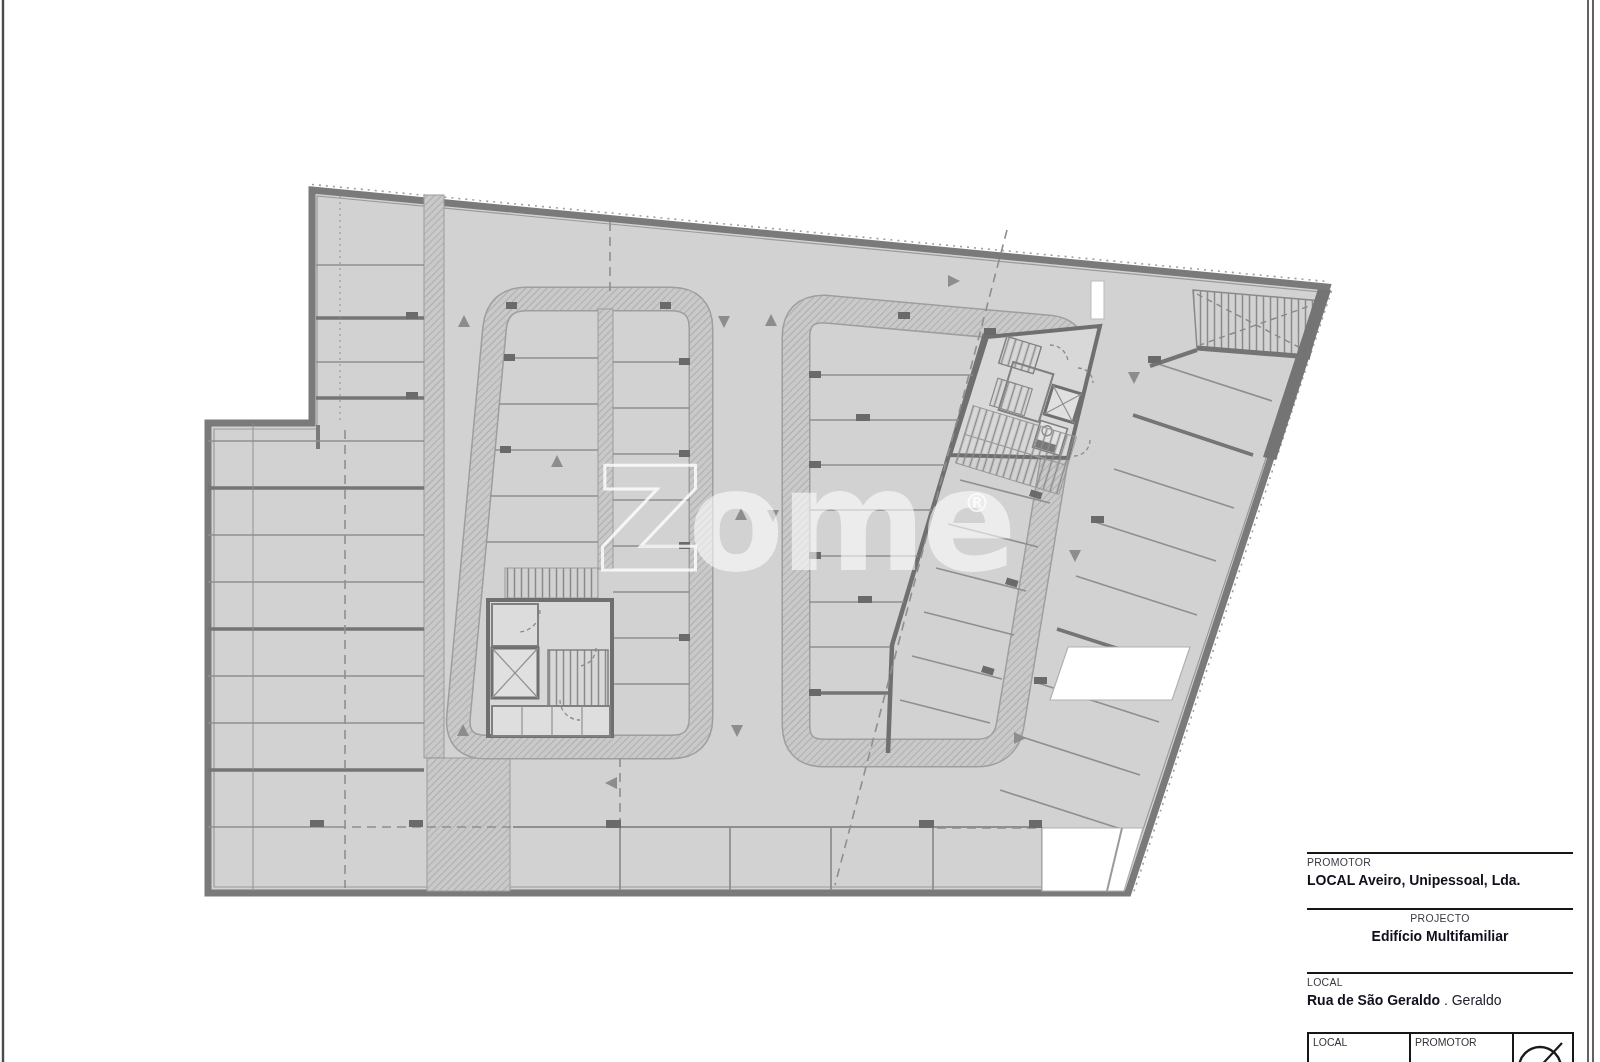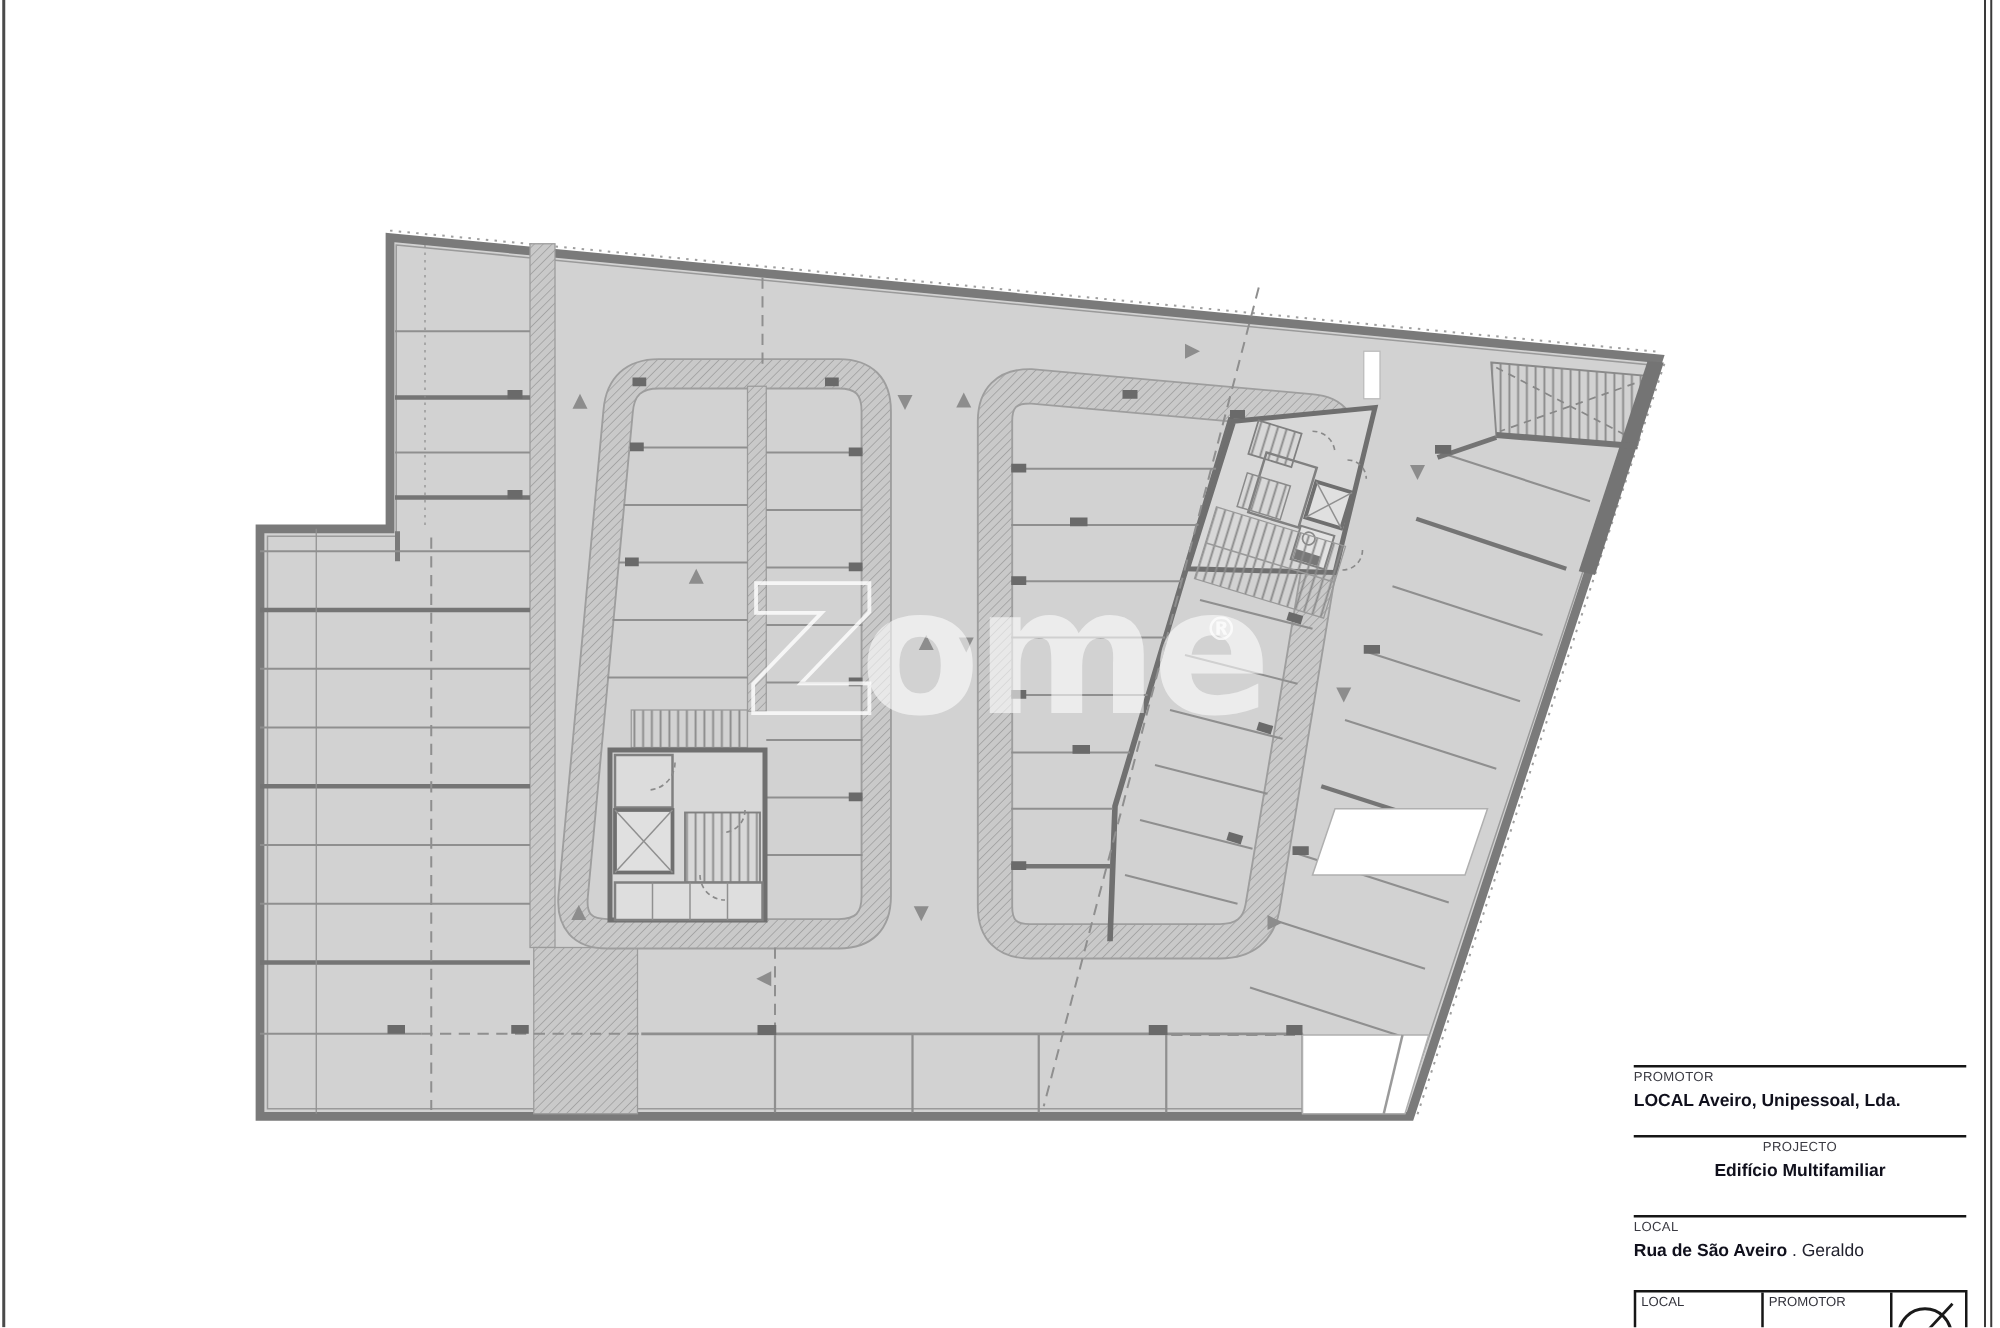--- a/index.html
+++ b/index.html
@@ -297,21 +297,21 @@
     <div class="tb-value">LOCAL Aveiro, Unipessoal, Lda.</div>
   </div>
 
   <div class="tb-sec" id="tb-sec-projecto">
     <div class="tb-label">PROJECTO</div>
     <div class="tb-value">Edifício Multifamiliar</div>
   </div>
 
   <div class="tb-sec" id="tb-sec-local">
     <div class="tb-label">LOCAL</div>
-    <div class="tb-value"><span>Rua de São Aveiro</span><span class="reg"> . Geraldo</span></div>
+    <div class="tb-value"><span>Rua de São Geraldo</span><span class="reg"> . Geraldo</span></div>
   </div>
 
   <div id="tb-table">
     <div class="tb-cell" id="tb-cell-piso">
       <span>LOCAL</span>
     </div>
     <div class="tb-cell" id="tb-cell-desenho">
       <span>PROMOTOR</span>
     </div>
     <div class="tb-cell" id="tb-cell-logo">

